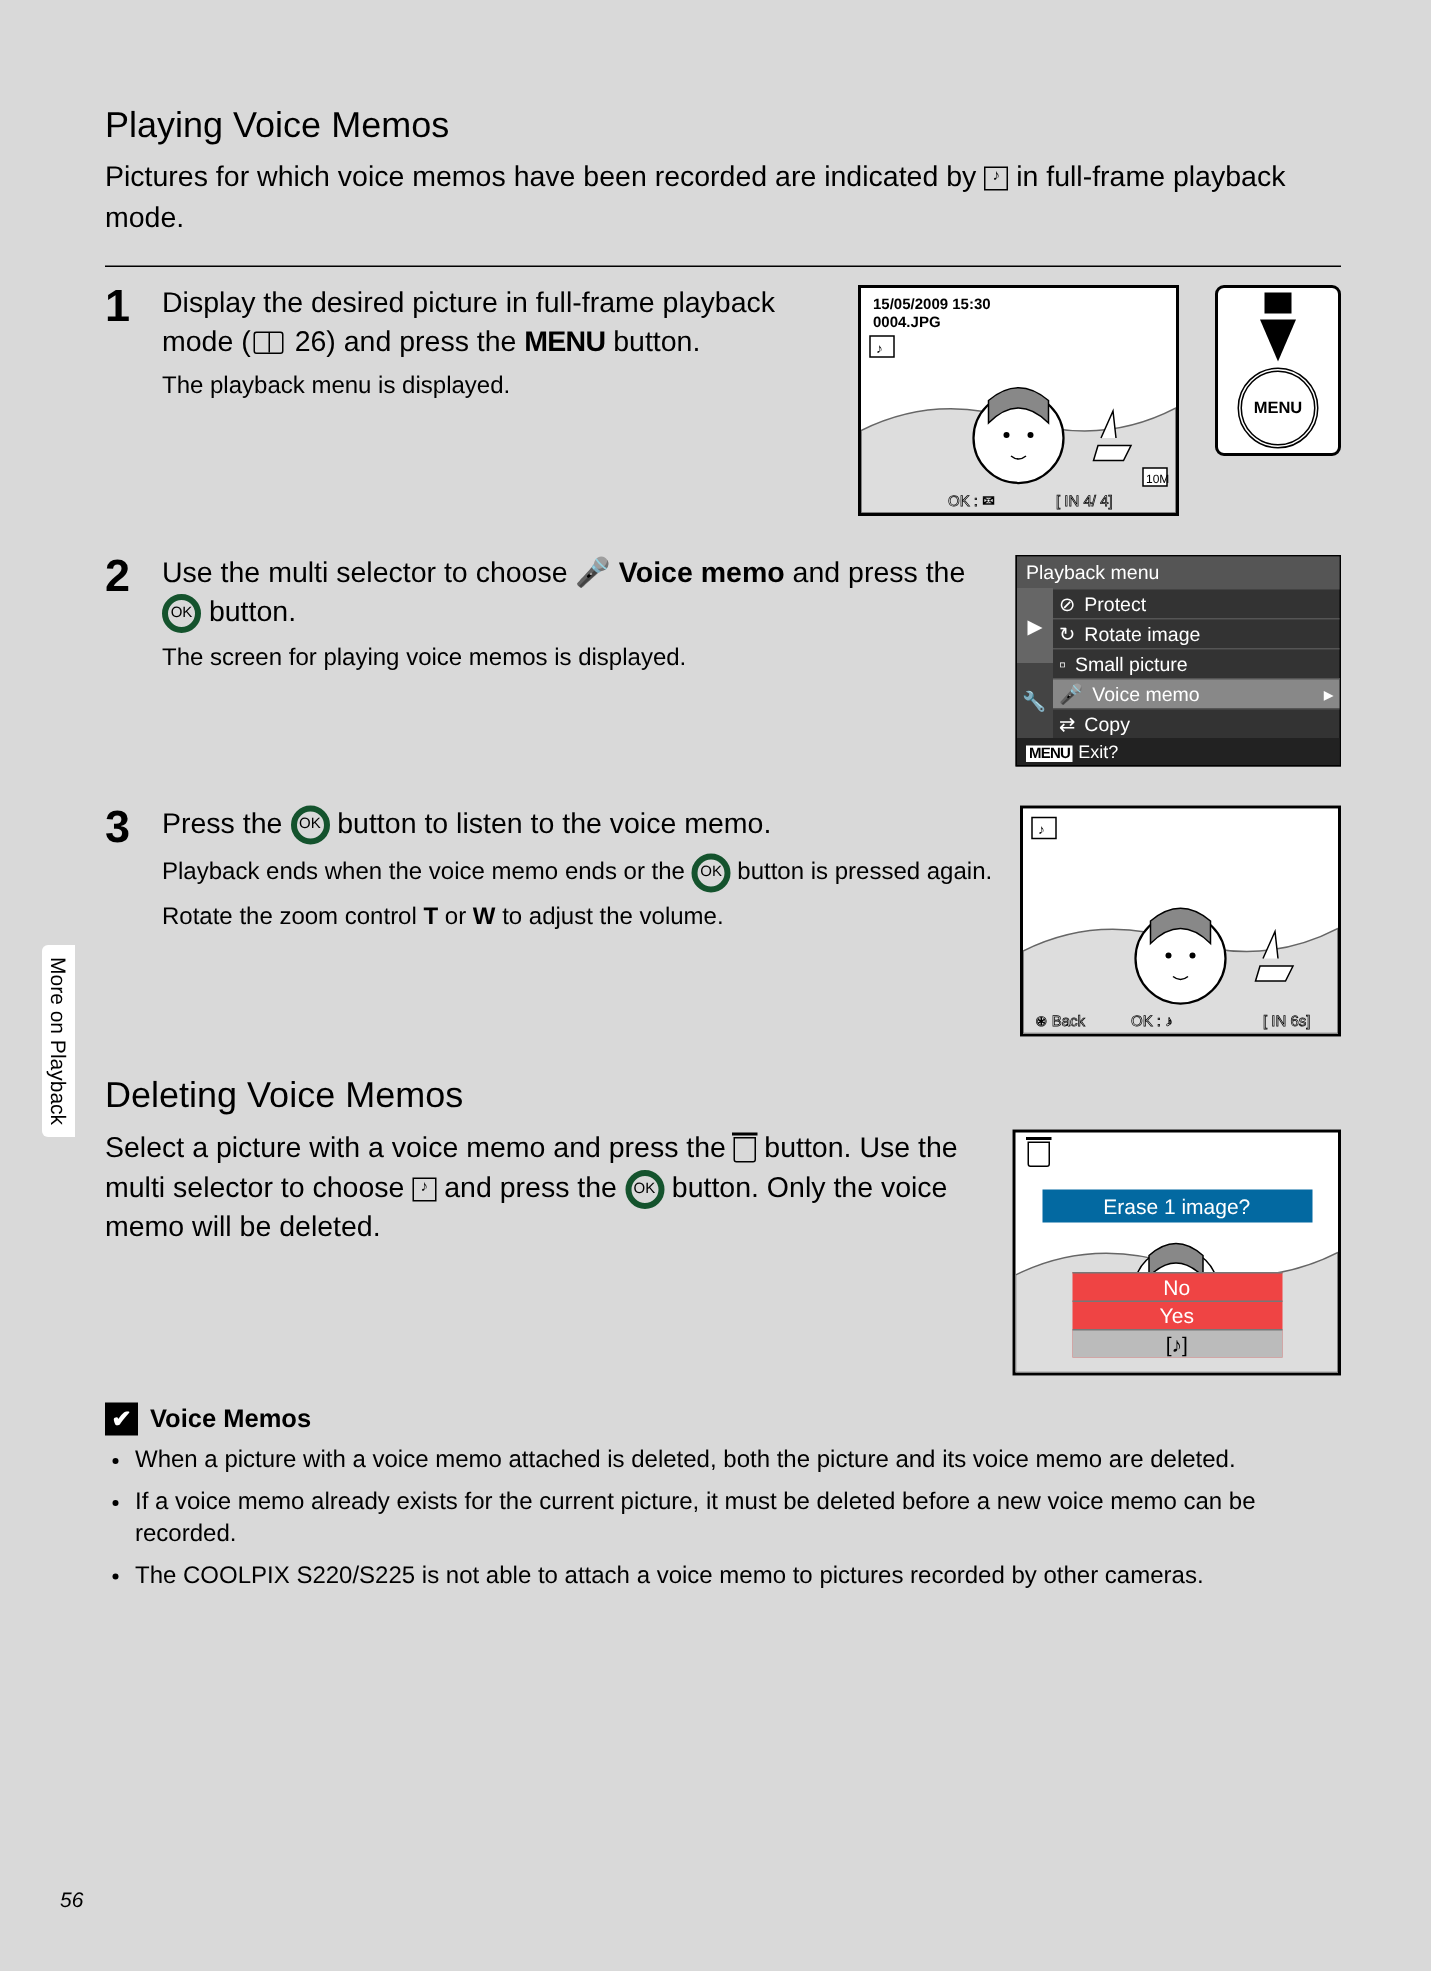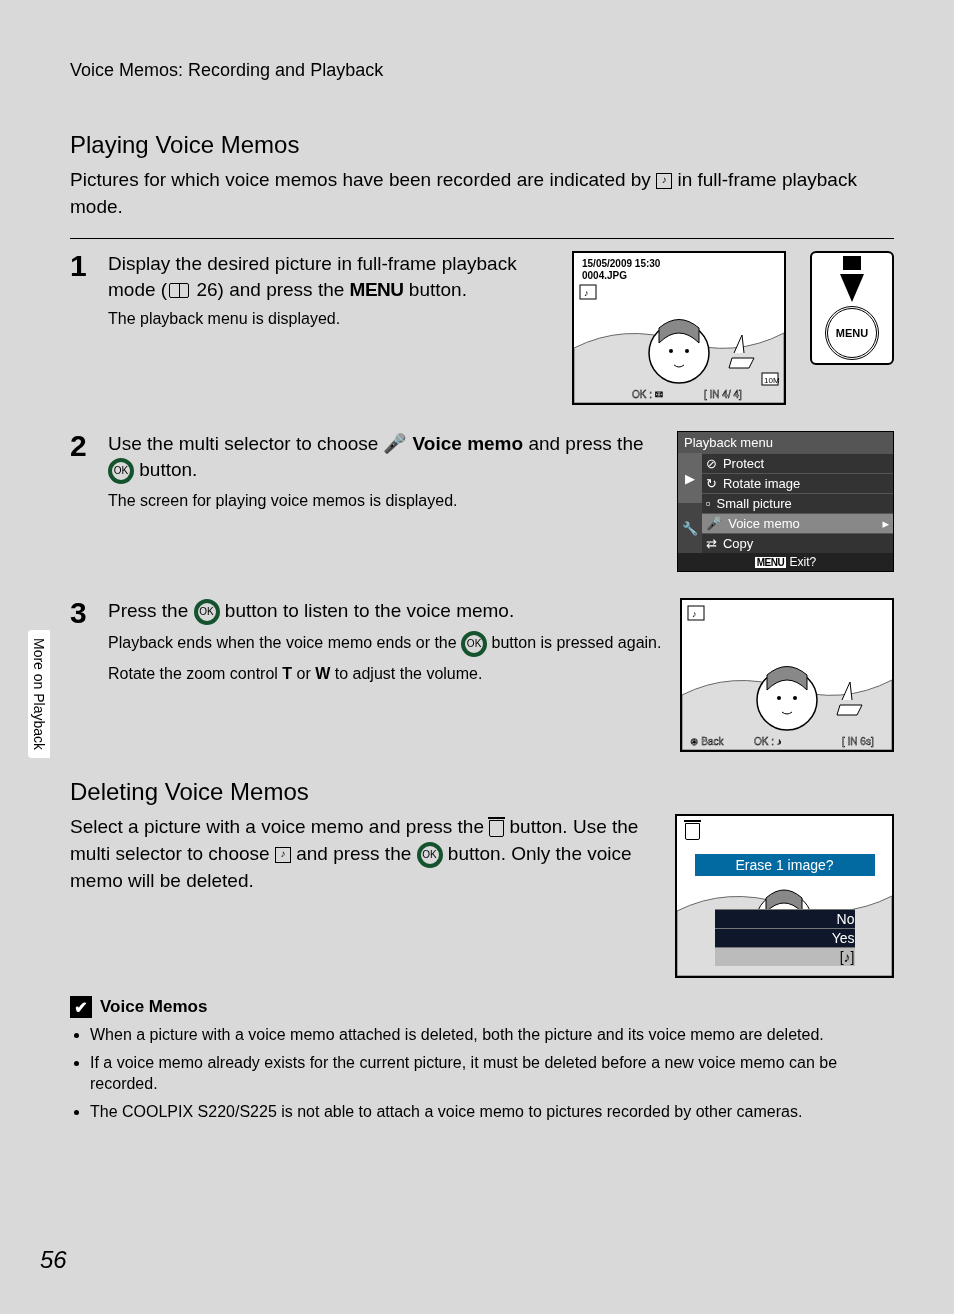--- a/index.html
+++ b/index.html
@@ -9,53 +9,52 @@
 .intro{font-size:19px;line-height:1.4;margin-bottom:18px}
 hr{border:none;border-top:1px solid #000;margin:4px 0 12px}
 .step{display:flex;align-items:flex-start;gap:10px;margin-bottom:26px}
 .stepnum{font-size:30px;font-weight:bold;width:28px;line-height:1}
 .stepbody{flex:1;font-size:19px;line-height:1.35}
 .stepbody .sub{font-size:16px;margin-top:6px;line-height:1.35}
 .stepright{display:flex;flex-direction:column;align-items:flex-end;gap:8px}
 .menu-word{font-family:'Arial Narrow',Arial;font-weight:bold;letter-spacing:-0.5px}
 .ok{display:inline-flex;align-items:center;justify-content:center;width:18px;height:18px;border:4px solid #14532d;border-radius:50%;font-size:10px;font-weight:normal;vertical-align:middle}
 .side-tab{position:absolute;left:28px;top:630px;writing-mode:vertical-rl;font-size:14px;background:#fff;padding:8px 3px;border-radius:4px 0 0 4px}
-.pagenum{position:absolute;left:40px;bottom:40px;font-size:24px;font-style:italic}
+.pagenum{position:absolute;left:40px;bottom:40px;font-size:14px;font-style:italic}
 .lcd{width:210px;height:150px;background:#fff;border:2px solid #000;position:relative;overflow:hidden}
 .lcd-menu{width:215px;background:#333;border:1px solid #000;color:#fff;font-size:13px}
 .lcd-menu .title{background:#555;padding:3px 6px;font-size:13px}
 .lcd-menu .row{display:flex;align-items:center;padding:2px 4px;border-top:1px solid #555;gap:6px}
 .lcd-menu .row.sel{background:#888}
-.lcd-menu .footer{background:#222;padding:2px 6px;display:flex;justify-content:center;font-size:12px}
+.lcd-menu .footer{background:#222;padding:2px 6px;display:flex;justify-content:flex-start;font-size:12px}
 .menu-btn-box{width:80px;height:110px;border:2px solid #000;border-radius:6px;background:#fff;display:flex;flex-direction:column;align-items:center;justify-content:center;gap:4px}
 .arrow-down{width:0;height:0;border-left:12px solid transparent;border-right:12px solid transparent;border-top:28px solid #000}
 .menu-circle{width:48px;height:48px;border:3px double #000;border-radius:50%;display:flex;align-items:center;justify-content:center;font-size:11px;font-weight:bold}
 .note-box{margin-top:18px}
 .note-head{display:flex;align-items:center;gap:8px;font-weight:bold;font-size:17px;margin-bottom:6px}
 .note-check{width:22px;height:22px;background:#000;color:#fff;display:flex;align-items:center;justify-content:center;font-size:16px}
 .note-box ul{margin:4px 0 0 0;padding-left:20px;font-size:16px;line-height:1.35}
 .note-box li{margin-bottom:6px}
 .top-row{display:flex;align-items:flex-start;gap:24px}
 .lcd svg{width:100%;height:100%}
 .erase-box{width:215px;height:160px;border:2px solid #000;background:#fff;position:relative;overflow:hidden}
 .erase-dialog{position:absolute;left:50%;top:38px;transform:translateX(-50%);width:180px;background:#0369a1;color:#fff;text-align:center;font-size:14px;padding:3px 0}
-.erase-opts{position:absolute;left:50%;bottom:10px;transform:translateX(-50%);width:140px;background:#0f172a;color:#fff;font-size:14px;text-align:right}
+.erase-opts{position:absolute;left:50%;bottom:10px;transform:translateX(-50%);width:140px;background:#ef4444;color:#fff;font-size:14px;text-align:center}
 .erase-opts div{padding:1px 0;border-top:1px solid #777}
 .erase-opts div.sel{background:#bbb;color:#000}
 .book-icon{display:inline-block;width:18px;height:13px;border:1.5px solid #000;border-radius:2px;position:relative;vertical-align:middle;margin:0 2px}
 .book-icon::after{content:"";position:absolute;left:50%;top:0;bottom:0;width:1px;background:#000}
 .trash{display:inline-block;width:13px;height:15px;border:1.5px solid #000;border-radius:0 0 2px 2px;position:relative;vertical-align:middle}
 .trash::before{content:"";position:absolute;top:-4px;left:-2px;right:-2px;height:2px;background:#000}
 .note-icon{display:inline-block;width:14px;height:14px;border:1.5px solid #000;position:relative;vertical-align:middle;font-size:10px;text-align:center;line-height:12px}
 </style>
 </head>
 <body>
 
 <div class="page">
-  <div class="header">Voice Memos: Recording and Playback</div>
 
   <h2>Playing Voice Memos</h2>
   <div class="intro">
     <span>Pictures for which voice memos have been recorded are indicated by </span><span class="note-icon">♪</span><span> in full-frame playback mode.</span>
   </div>
   <hr>
 
   <div class="step">
     <div class="stepnum">1</div>
     <div class="stepbody">

